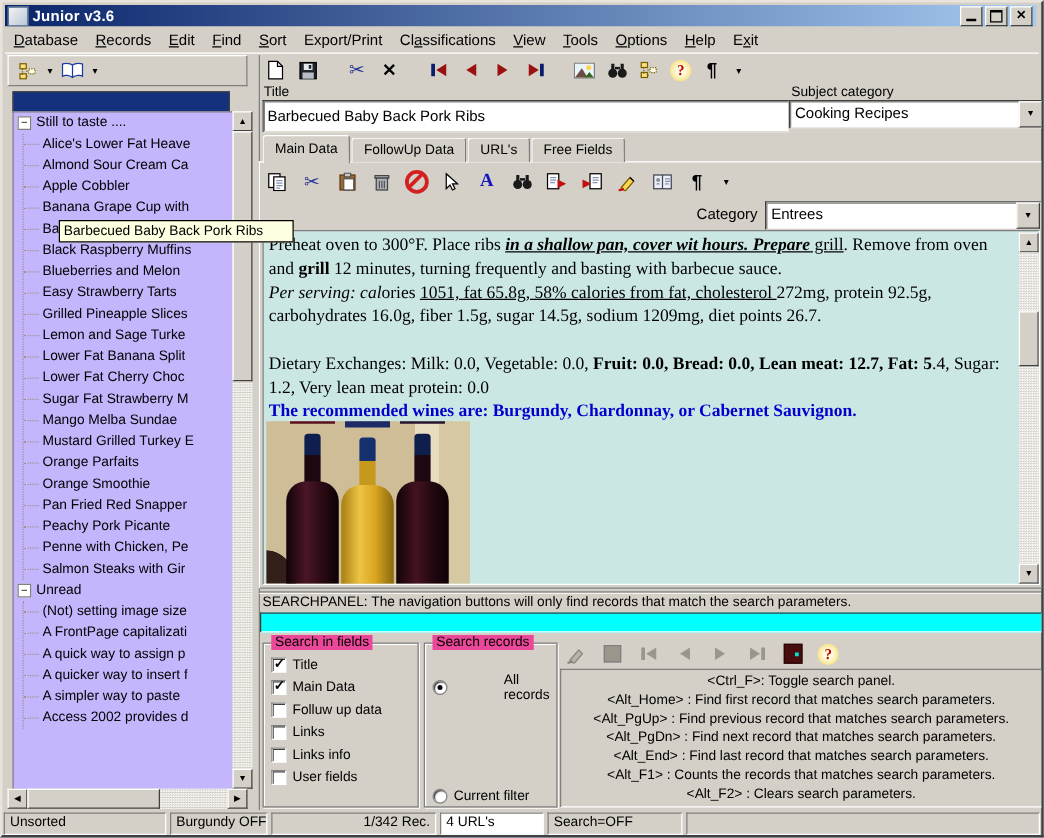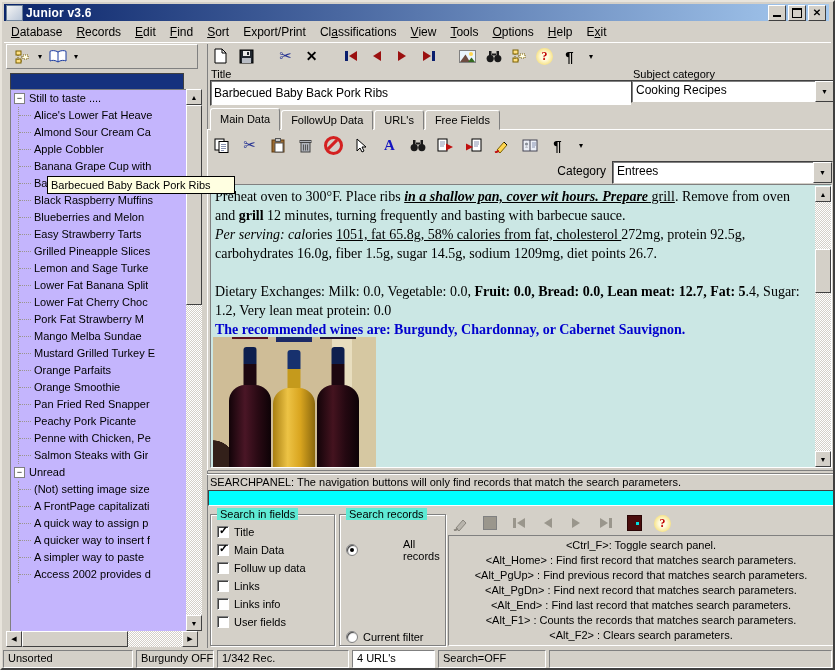--- a/index.html
+++ b/index.html
@@ -98,21 +98,21 @@
   #bottle-white .bband{background:#1c2a66;}
   #bottle-red-right{left:104px;top:10px;}
   #bottle-red-right .bneck{background:linear-gradient(#0e1f4e 0 17px,#1d0710 17px);}
   #bottle-red-right .bbody{background:linear-gradient(90deg,#120308,#44131f 38%,#240811 68%,#0d0206);}
   #bottle-red-right .bband{background:#251430;}
   #wineshadow{position:absolute;left:0;bottom:0;width:30px;height:34px;background:radial-gradient(ellipse at 0 100%,#33201a 55%,transparent 56%);}
   
   #search-banner{position:absolute;left:205px;top:471px;width:628px;height:16px;font-size:11px;line-height:16px;padding-left:3px;border-top:1px solid #808080;box-shadow:0 1px 0 #fff inset;}
   #search-query{position:absolute;left:206px;top:488px;width:620px;height:14px;background:#00ffff;border:1px solid;border-color:#404040 #fff #fff #404040;font-size:11px;padding:0 2px;}
   .groupbox{position:absolute;border:1px solid #808080;box-shadow:inset 1px 1px 0 #fff,1px 1px 0 #fff;font-size:11px;}
-  .gb-legend{position:absolute;top:-7px;left:6px;background:#5eead4;padding:0 3px;}
+  .gb-legend{position:absolute;top:-7px;left:6px;background:#ec4899;padding:0 3px;}
   #fields-group{left:208px;top:512px;width:123px;height:130px;}
   #records-group{left:337px;top:512px;width:105px;height:130px;}
   .cbrow{display:flex;align-items:center;gap:5px;height:18px;padding-left:6px;}
   .cb{width:12px;height:12px;background:#fff;border:1px solid;border-color:#808080 #fff #fff #808080;box-shadow:inset 1px 1px 0 #404040;box-sizing:border-box;flex:none;position:relative;}
   .cb.checked::after{content:"\2713";position:absolute;left:1px;top:-3px;font-size:11px;font-weight:bold;}
   .radiorow{display:flex;align-items:center;gap:5px;height:18px;padding-left:6px;position:absolute;left:0;}
   .radio{width:12px;height:12px;border-radius:50%;background:#fff;border:1px solid #808080;box-shadow:inset 1px 1px 1px #404040;box-sizing:border-box;flex:none;position:relative;}
   .radio.selected::after{content:"";position:absolute;left:3px;top:3px;width:4px;height:4px;border-radius:50%;background:#000;}
   #bottom-toolbar{position:absolute;left:449px;top:511px;width:260px;height:20px;display:flex;align-items:center;gap:10px;}
   .gray-sq{width:12px;height:12px;background:#9a968c;border:1px solid #808080;}
@@ -239,21 +239,21 @@
         <div class="trow">
             <span class="tick"></span>
             <span class="tlabel">Lower Fat Banana Split</span>
           </div>
         <div class="trow">
             <span class="tick"></span>
             <span class="tlabel">Lower Fat Cherry Choc</span>
           </div>
         <div class="trow">
             <span class="tick"></span>
-            <span class="tlabel">Pork Fat Strawberry M</span>
+            <span class="tlabel">Sugar Fat Strawberry M</span>
           </div>
         <div class="trow">
             <span class="tick"></span>
             <span class="tlabel">Mango Melba Sundae</span>
           </div>
         <div class="trow">
             <span class="tick"></span>
             <span class="tlabel">Mustard Grilled Turkey E</span>
           </div>
         <div class="trow">
@@ -623,19 +623,19 @@
     <div>&lt;Alt_PgUp&gt; : Find previous record that matches search parameters.</div>
     <div>&lt;Alt_PgDn&gt; : Find next record that matches search parameters.</div>
     <div>&lt;Alt_End&gt; : Find last record that matches search parameters.</div>
     <div>&lt;Alt_F1&gt; : Counts the records that matches search parameters.</div>
     <div>&lt;Alt_F2&gt; : Clears search parameters.</div>
   </div>
 
   <div id="statusbar">
     <span class="spanel" style="width:130px;">Unsorted</span>
     <span class="spanel" style="width:78px;">Burgundy OFF</span>
-    <span class="spanel" style="width:132px;text-align:left;">1/342 Rec.</span>
+    <span class="spanel" style="width:132px;text-align:right;">1/342 Rec.</span>
     <span class="spanel" style="width:83px;background:#fff;">4 URL's</span>
     <span class="spanel" style="width:108px;">Search=OFF</span>
     <span class="spanel" style="flex:1;"></span>
   </div>
 
 </div>
 
 </body></html>

